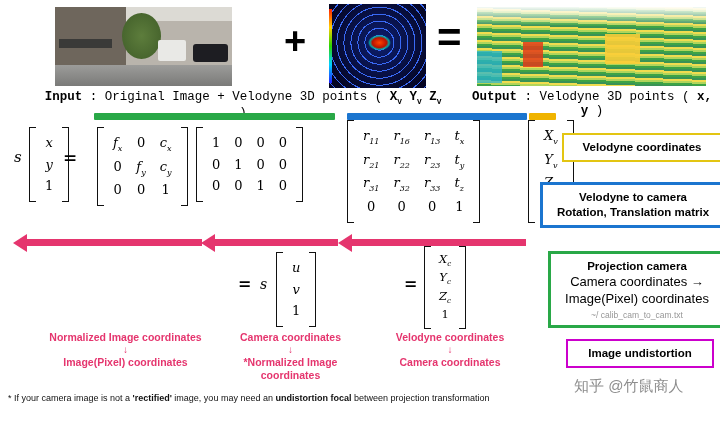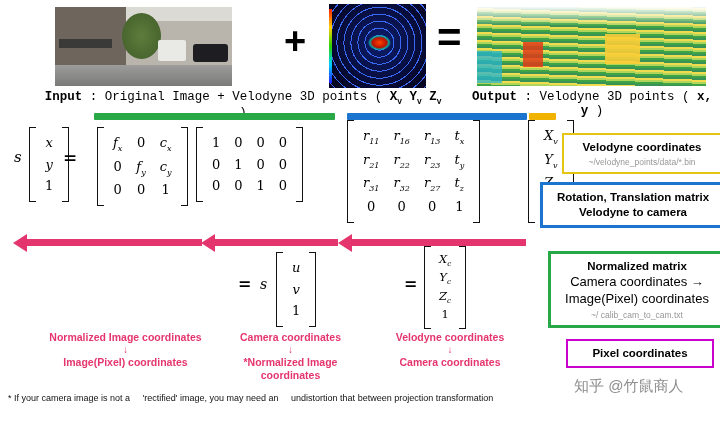--- a/index.html
+++ b/index.html
@@ -67,21 +67,21 @@
   .legend{position:absolute;background:#fff;text-align:center;padding:5px 4px;}
   .legend .t{font-weight:700;font-size:11.5px;color:#000;line-height:1.3;}
   .legend .l{font-size:13px;color:#000;line-height:1.3;}
   .legend .p{font-size:8.5px;color:#979797;margin-top:2px;}
   .legend.yellow{border:2.5px solid #e3c512;}
   .legend.blue{border:3px solid #1b75cf;}
   .legend.green{border:3px solid #29a847;}
   .legend.magenta{border:2.5px solid #cc00cc;}
 
   .footnotes{position:absolute;font-size:9px;color:#111;line-height:1.7;}
-  .footnotes b{font-weight:400;margin-left:10px;}
+  .footnotes b{font-weight:700;}
 
   .watermark{position:absolute;font-size:15px;color:#8d8d8d;}
 </style>
 </head>
 <body>
 
 <div class="photo" style="left:55px;top:7px;width:177px;height:79px">
   <div class="p-sky"></div>
   <div class="p-bldg"></div>
   <div class="p-awning"></div>
@@ -149,21 +149,21 @@
     <span class="cell var">r<sub>11</sub></span>
     <span class="cell var">r<sub>16</sub></span>
     <span class="cell var">r<sub>13</sub></span>
     <span class="cell var">t<sub>x</sub></span>
     <span class="cell var">r<sub>21</sub></span>
     <span class="cell var">r<sub>22</sub></span>
     <span class="cell var">r<sub>23</sub></span>
     <span class="cell var">t<sub>y</sub></span>
     <span class="cell var">r<sub>31</sub></span>
     <span class="cell var">r<sub>32</sub></span>
-    <span class="cell var">r<sub>27</sub></span>
+    <span class="cell var">r<sub>33</sub></span>
     <span class="cell var">t<sub>z</sub></span>
     <span class="cell num">0</span>
     <span class="cell num">0</span>
     <span class="cell num">0</span>
     <span class="cell num">1</span>
   </div>
 
 <div class="bar" style="left:529px;top:113px;width:27px;height:7px;background:#f0b400"></div>
 <div class="matrix" style="left: 528px; top: 120px; grid-template-columns: repeat(1, auto);">
     <span class="cell var">X<sub>v</sub></span>
@@ -203,36 +203,35 @@
   <div class="flow-bottom">*Normalized Image coordinates</div>
 </div>
 <div class="flow" style="left:370px;top:331px;width:160px">
   <div class="flow-top">Velodyne coordinates</div>
   <div class="flow-arrow">↓</div>
   <div class="flow-bottom">Camera coordinates</div>
 </div>
 
 <div class="legend yellow" style="left:562px;top:133px;width:148px">
   <div class="t">Velodyne coordinates</div>
-  <div class="p">~/velodyne_points/data/*.bin</div>
 </div>
 
 <div class="legend blue" style="left:540px;top:182px;width:172px">
+  <div class="t">Velodyne to camera</div>
   <div class="t">Rotation, Translation matrix</div>
-  <div class="t">Velodyne to camera</div>
 </div>
 
 <div class="legend green" style="left:548px;top:251px;width:164px">
-  <div class="t">Normalized matrix</div>
+  <div class="t">Projection camera</div>
   <div class="l">Camera coordinates →</div>
   <div class="l">Image(Pixel) coordinates</div>
   <div class="p">~/ calib_cam_to_cam.txt</div>
 </div>
 
 <div class="legend magenta" style="left:566px;top:339px;width:136px">
-  <div class="t">Pixel coordinates</div>
+  <div class="t">Image undistortion</div>
 </div>
 
 <div class="footnotes" style="left:8px;top:391px;width:600px">
-  <div><span>* If your camera image is not a </span><b>'rectified'</b><span> image, you may need an </span><b>undistortion that</b><span> between projection transformation</span></div>
+  <div><span>* If your camera image is not a </span><b>'rectified'</b><span> image, you may need an </span><b>undistortion focal</b><span> between projection transformation</span></div>
 </div>
 
 <div class="watermark" style="left:574px;top:377px">知乎 @竹鼠商人</div>
 
 </body></html>

